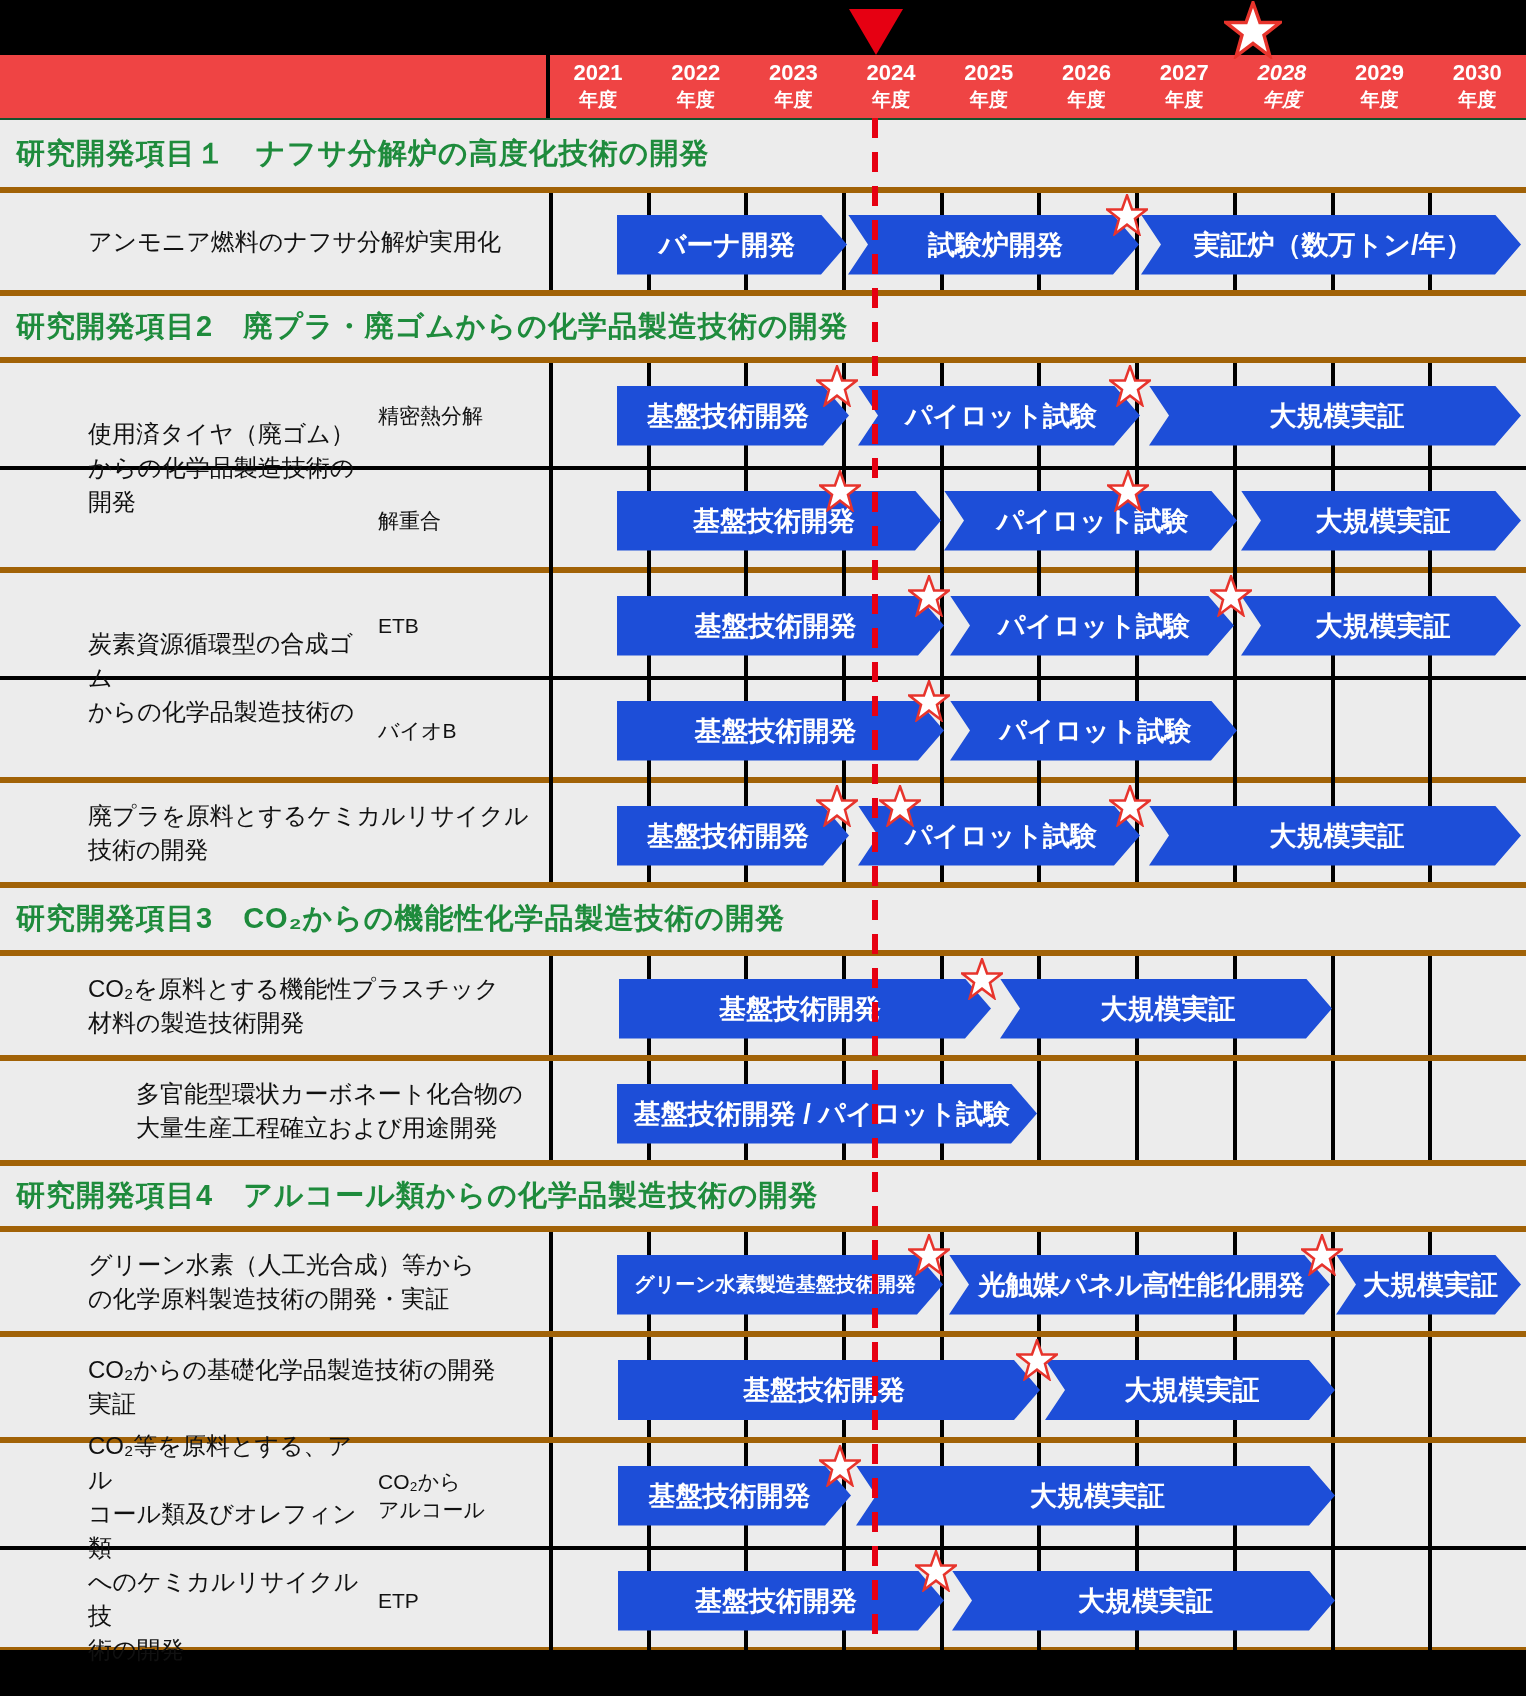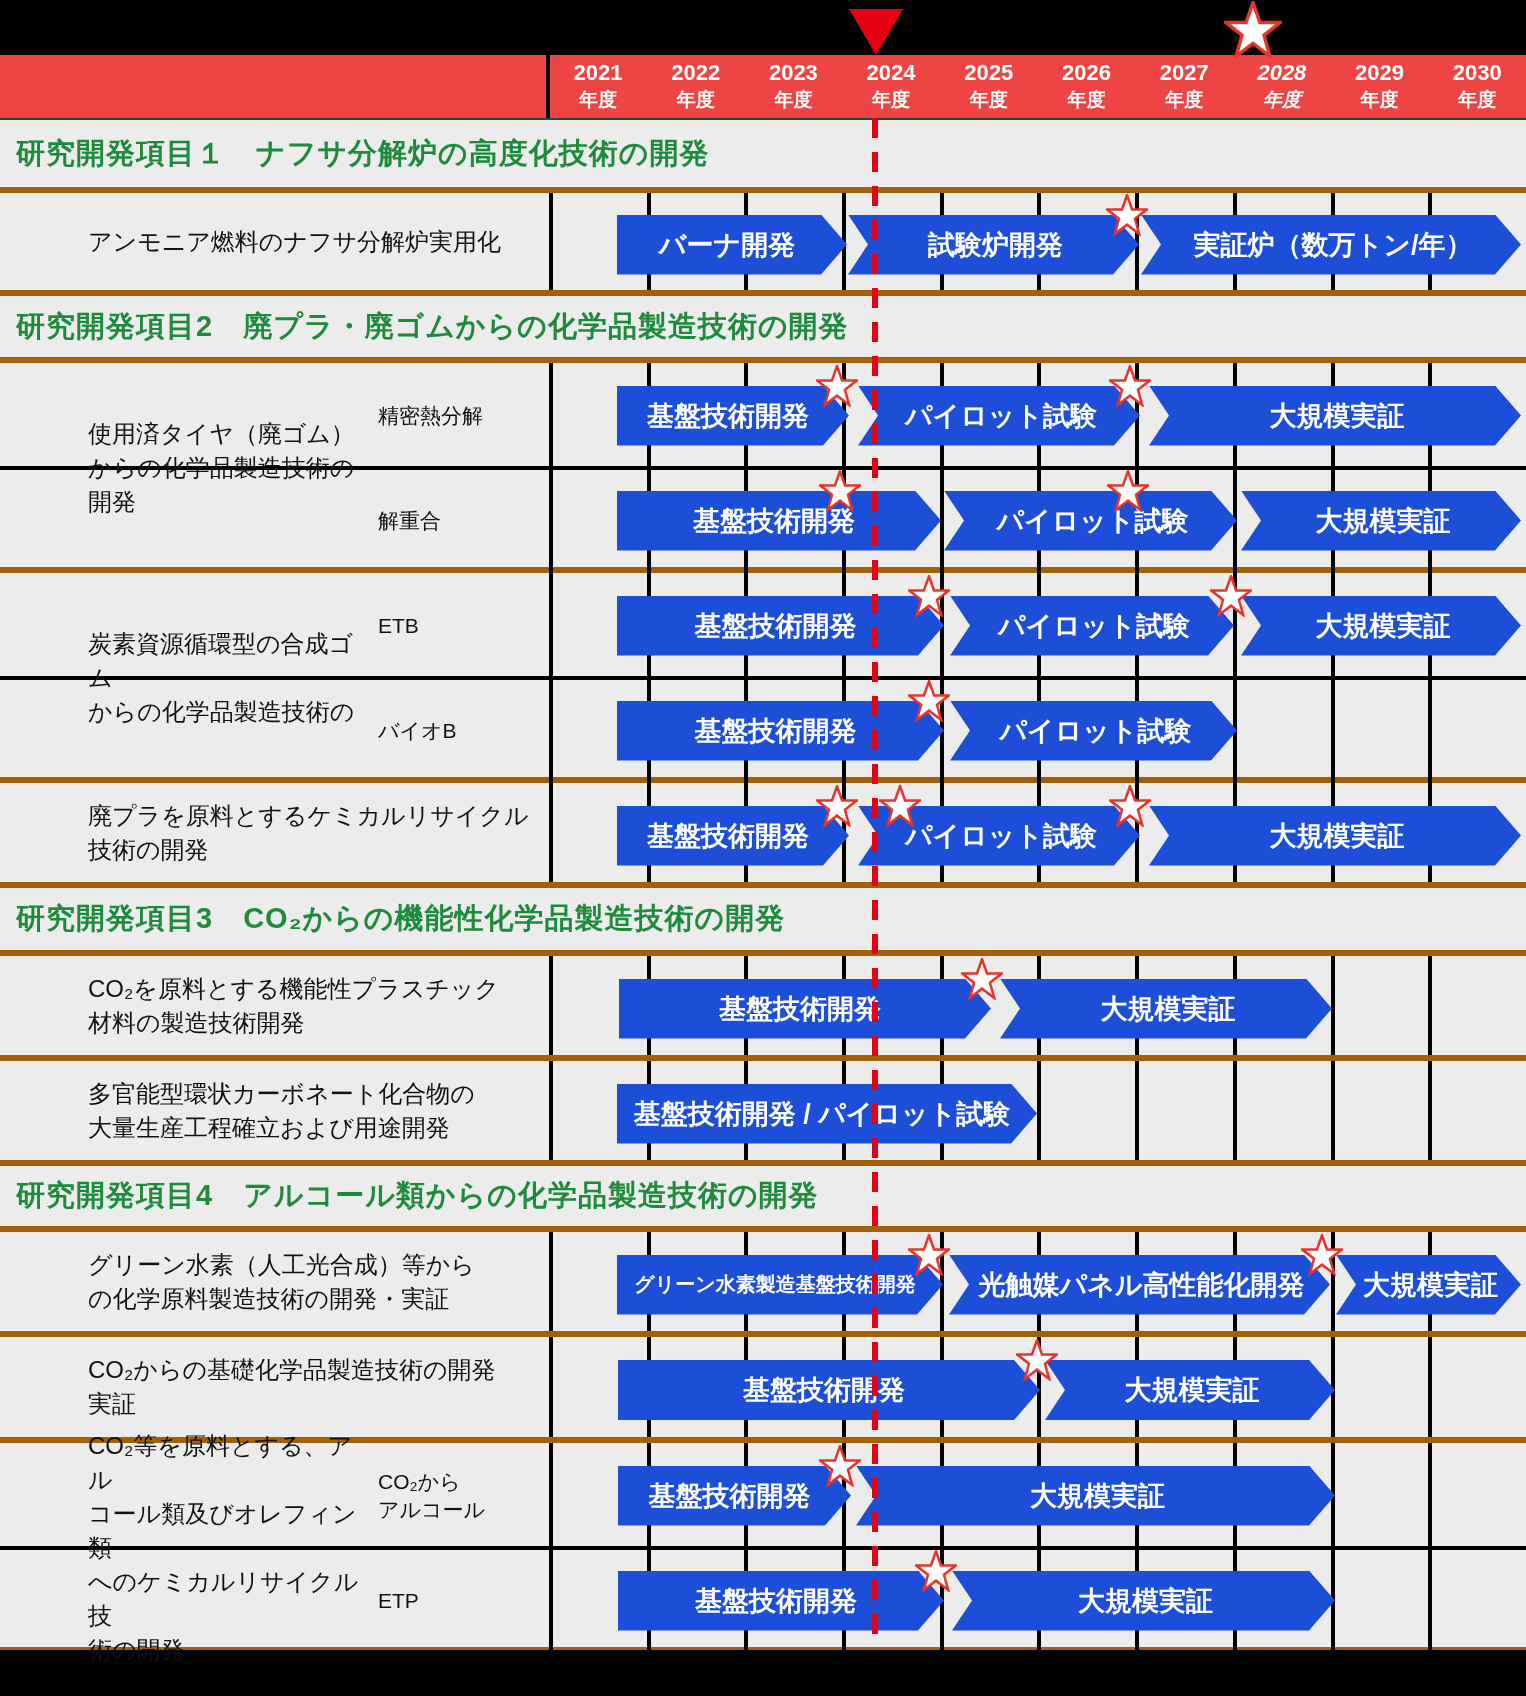--- a/index.html
+++ b/index.html
@@ -240,21 +240,21 @@
           <span>基盤技術開発</span>
         </div>
         <div class="bar notch" style="left: 1000px; width: 332px; top: 22.5px;">
           <span>大規模実証</span>
         </div>
         <div class="star" style="left: 961px; top: 1.5px;"><svg width="42" height="42" viewBox="0 0 100 100">
             <polygon points="50,3 62,37 97,37 69,59 79,95 50,73 21,95 31,59 3,37 38,37" fill="#ffffff" stroke="#e7342c" stroke-width="6"></polygon>
           </svg></div>
       </div>
       <div class="block" style="height: 105px;">
-        <div class="rowlabel" style="width: 549px;">
+        <div class="rowlabel" style="width: 549px; margin-left: 48px;">
           <span>多官能型環状カーボネート化合物の</span>
           <span>大量生産工程確立および用途開発</span>
         </div>
         <div class="timeline"></div>
         <div class="bar" style="left: 617px; width: 420px; top: 22.5px;">
           <span>基盤技術開発 / パイロット試験</span>
         </div>
       </div>
       <div class="block section-title" style="height: 66px;">
         <span>研究開発項目4　アルコール類からの化学品製造技術の開発</span>

